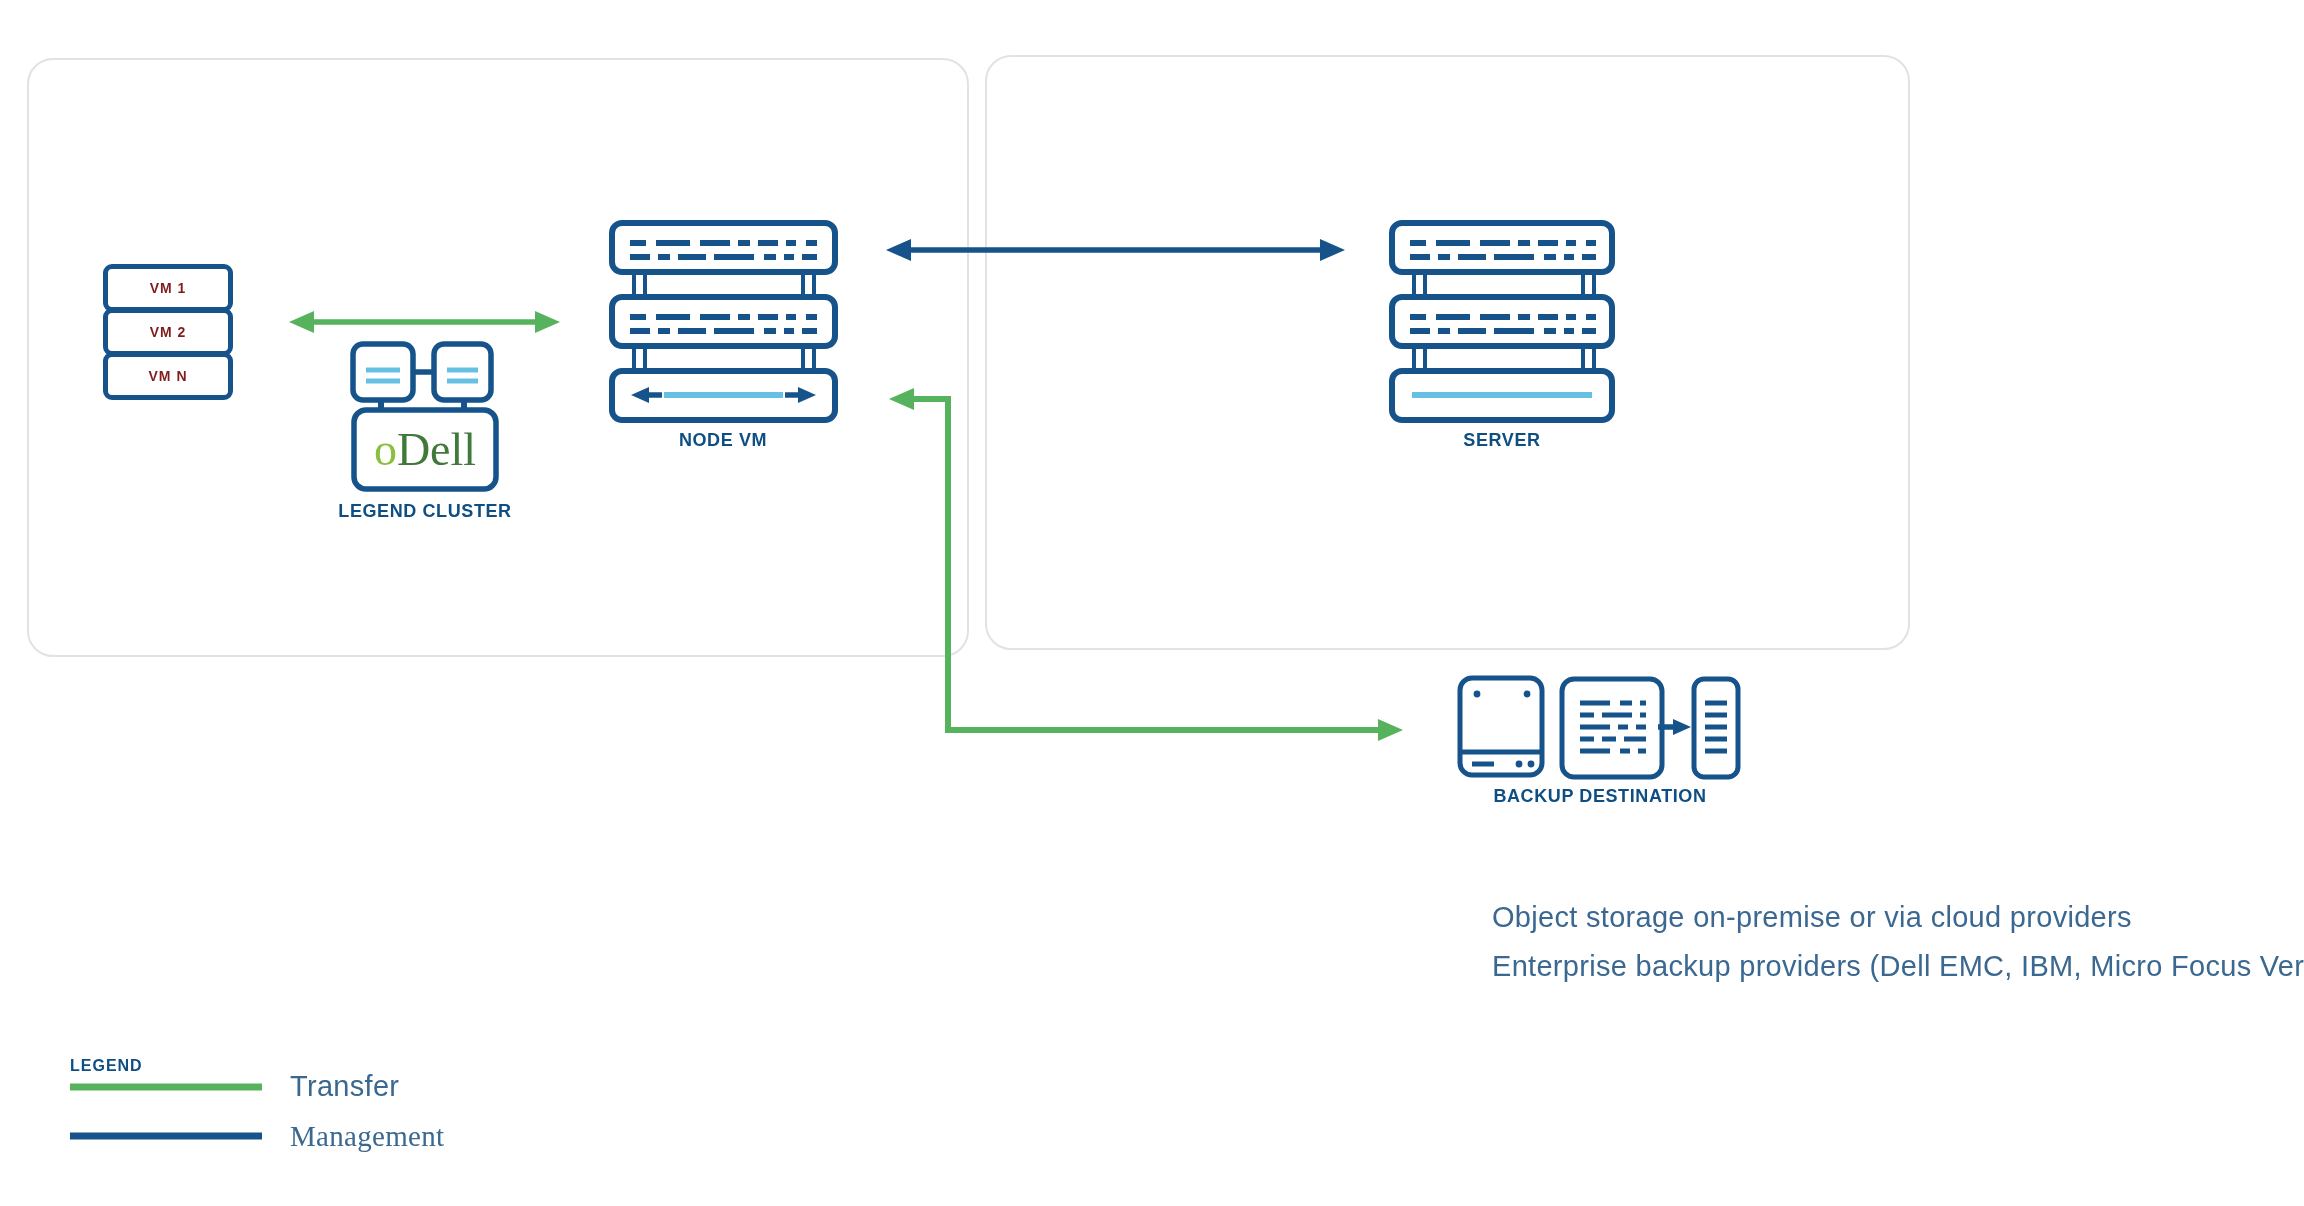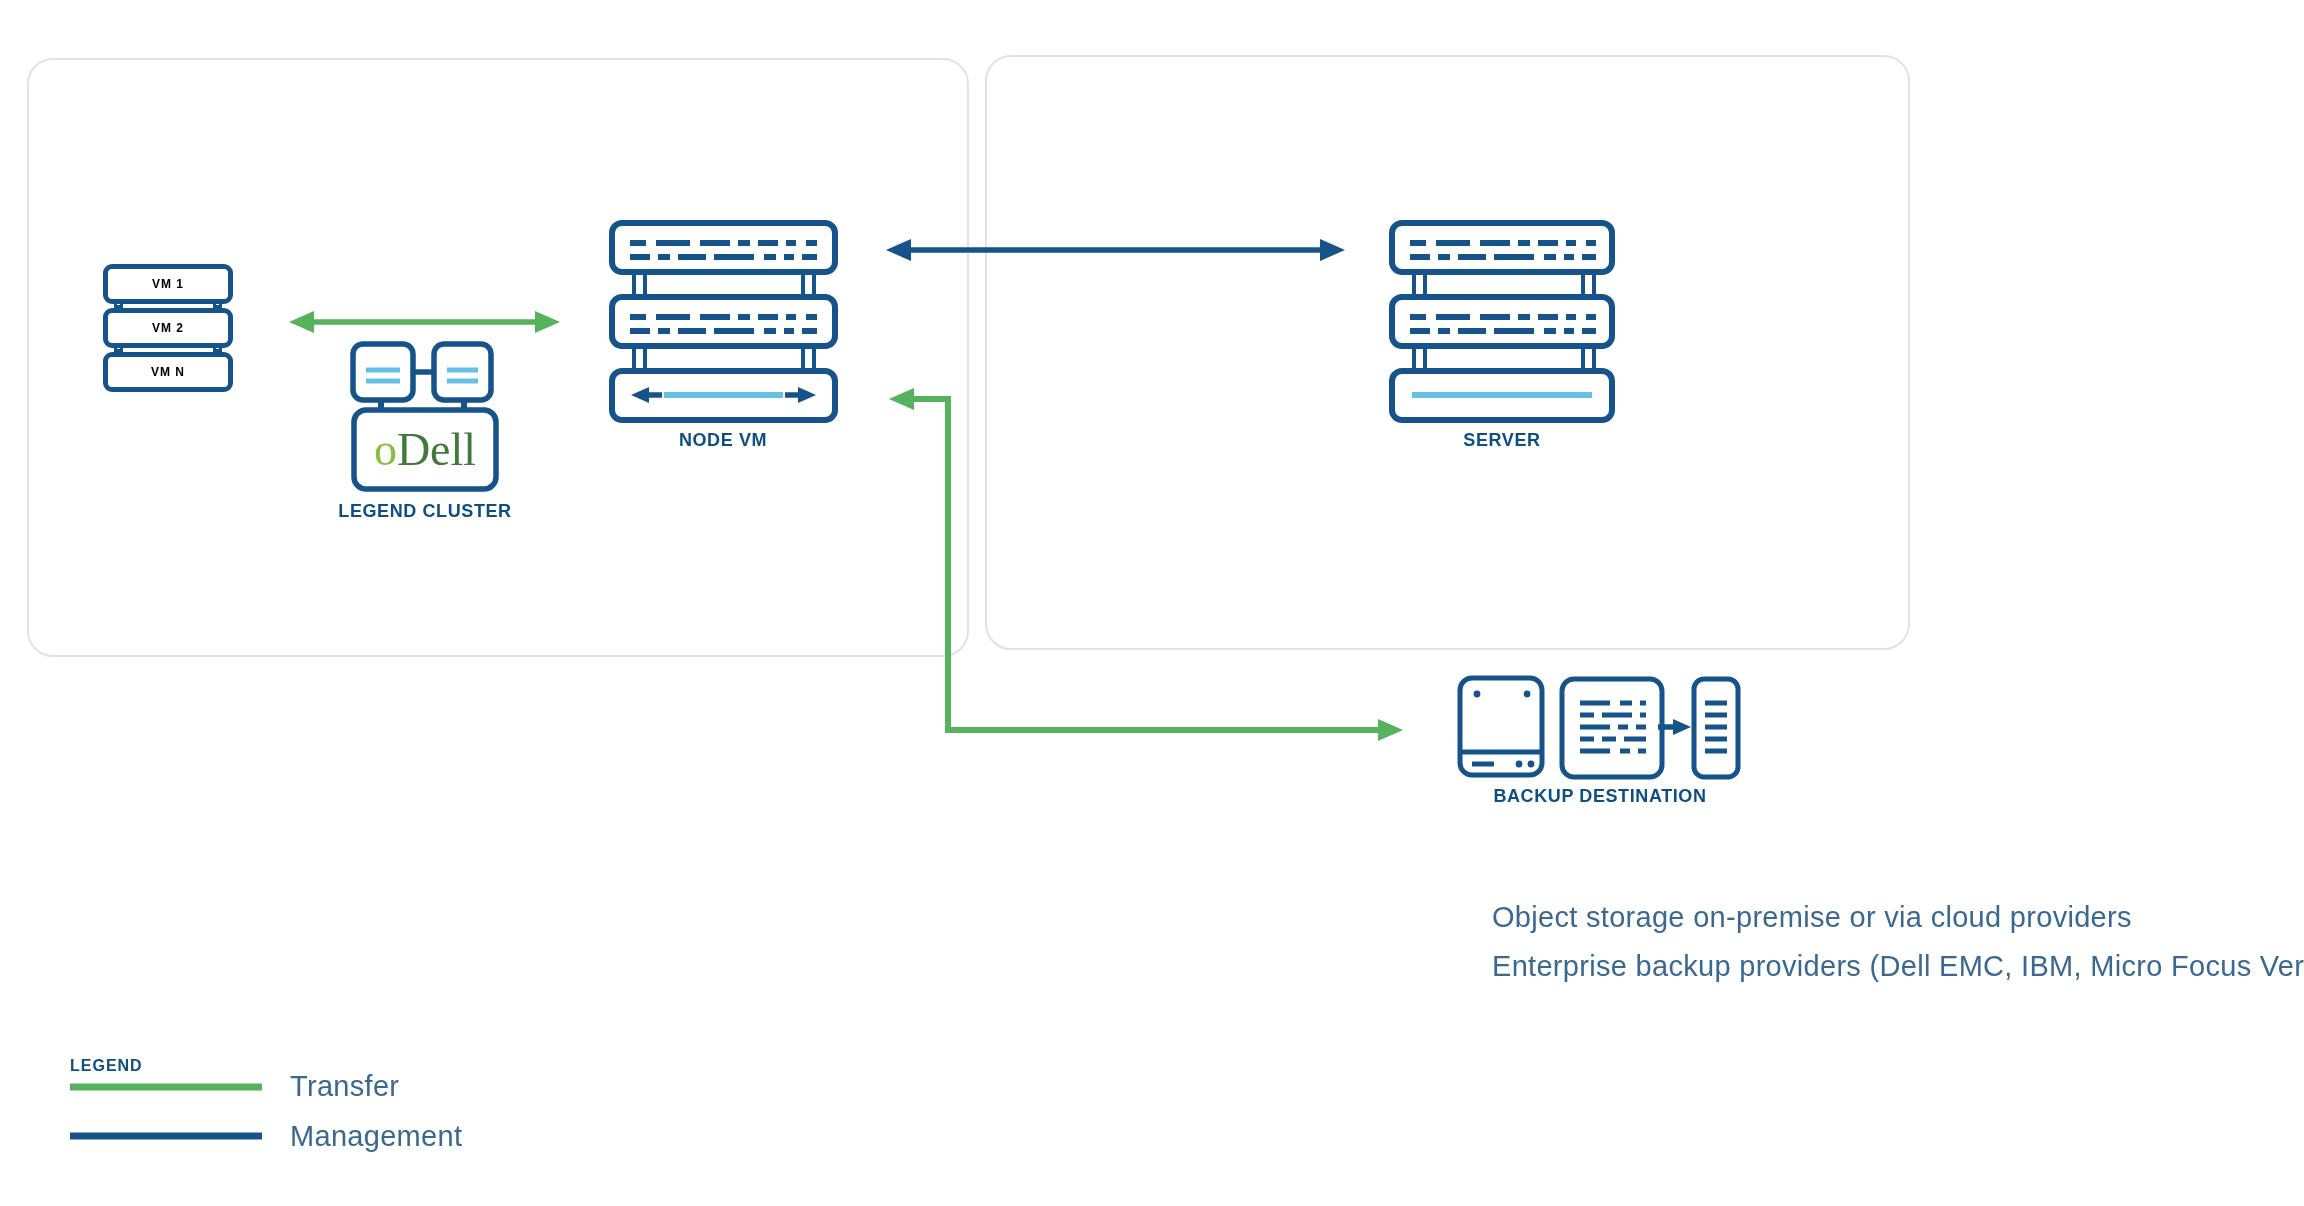--- a/index.html
+++ b/index.html
@@ -12,24 +12,24 @@
     border-radius:26px; z-index:1;
   }
   #panel-left  { left:27px;  top:58px; width:938px; height:595px; }
   #panel-right { left:985px; top:55px; width:921px; height:591px; }
 
   #overlay { position:absolute; left:0; top:0; z-index:2; }
 
   
   #vm-stack { position:absolute; left:103px; top:264px; width:130px; height:118px; z-index:3; }
   .vm-slab {
-    position:absolute; left:0; width:130px; height:40px; box-sizing:border-box;
+    position:absolute; left:0; width:130px; height:48px; box-sizing:border-box;
     background:#fff; border:5px solid #15538a; border-radius:9px; z-index:2;
     display:flex; align-items:center; justify-content:center;
-    font-size:12px; font-weight:bold; color:#000000; letter-spacing:1px;
+    font-size:14px; font-weight:bold; color:#7f1d1d; letter-spacing:1px;
   }
   .vm-connector {
     position:absolute; width:9px; height:18px; box-sizing:border-box;
     background:#fff; border:3px solid #15538a; z-index:1;
   }
 
   .icon-label {
     position:absolute; z-index:3; text-align:center;
     font-size:18px; font-weight:bold; color:#0f4e82; letter-spacing:0.6px;
   }
@@ -181,15 +181,15 @@
   <div class="icon-label" style="left:330px; top:501px; width:190px;">LEGEND CLUSTER</div>
   <div class="icon-label" style="left:623px; top:430px; width:200px;">NODE VM</div>
   <div class="icon-label" style="left:1402px; top:430px; width:200px;">SERVER</div>
   <div class="icon-label" style="left:1448px; top:786px; width:304px;">BACKUP DESTINATION</div>
 
   <div class="desc-line" style="top:901px;">Object storage on-premise or via cloud providers</div>
   <div class="desc-line" style="top:950px;">Enterprise backup providers (Dell EMC, IBM, Micro Focus Veritas)</div>
 
   <div id="legend-title">LEGEND</div>
   <div class="legend-label" style="top:1070px;">Transfer</div>
-  <div class="legend-label" style="top:1120px;">Management</div>
+  <div class="legend-label" style="top:1120px;font-family:Liberation Serif, serif;">Management</div>
 
 </div>
 
 </body></html>

